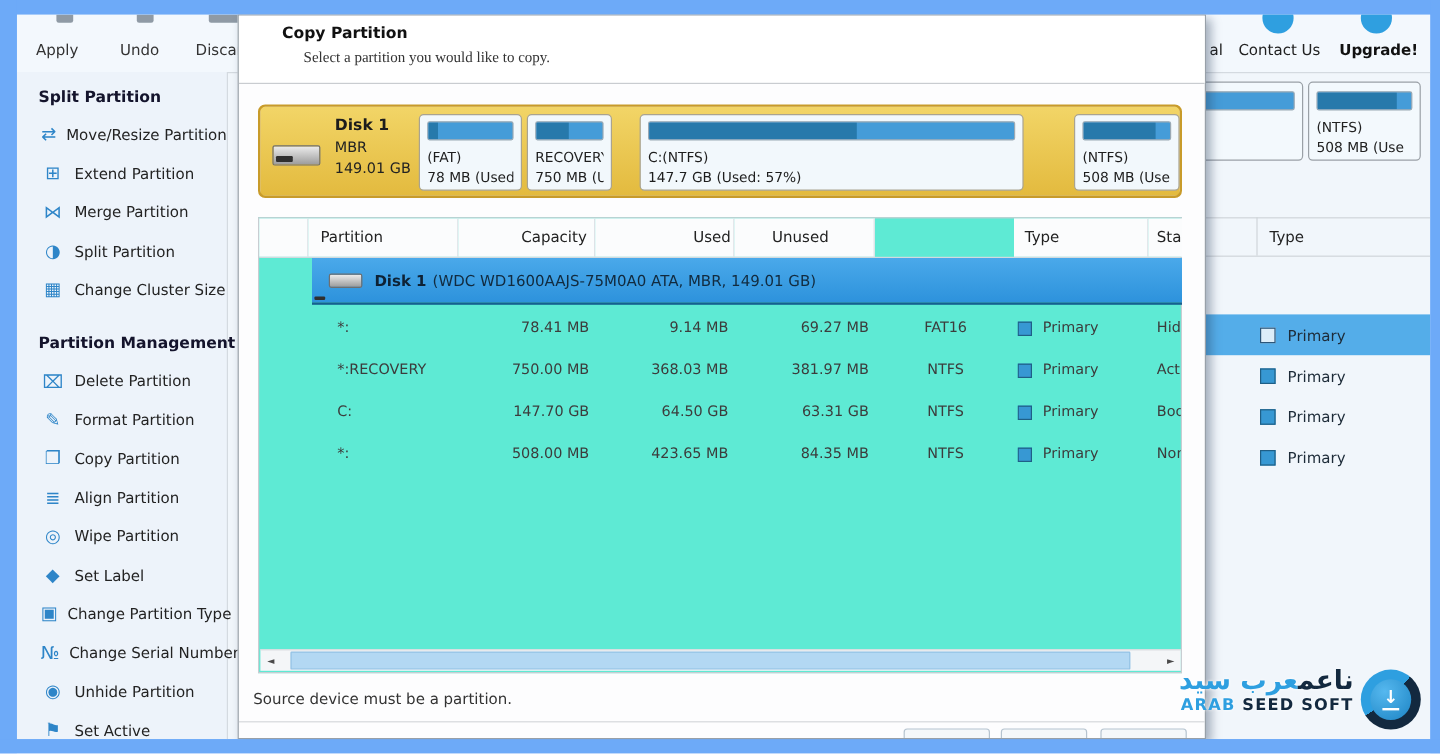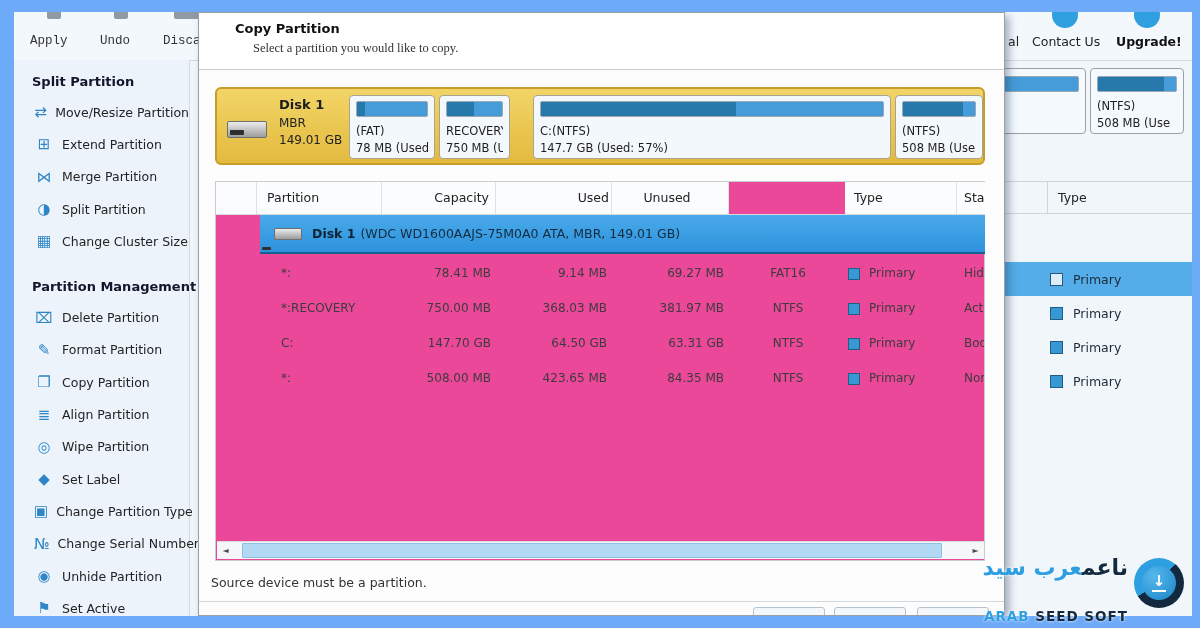--- a/index.html
+++ b/index.html
@@ -2,21 +2,21 @@
 <html><head>
 <meta charset="utf-8">
 <style>
   html,body{margin:0;padding:0;}
   #stage{position:relative;width:1200px;height:628px;background:#6daaf8;overflow:hidden;
          font-family:"DejaVu Sans","Liberation Sans",sans-serif;font-size:12px;color:#2b2b2b;}
   .abs{position:absolute;}
   
   #mwin{left:14px;top:12px;width:1178px;height:604px;background:#f1f6fb;overflow:hidden;z-index:1;}
   .toolbar{left:0;top:0;width:1178px;height:48px;background:#f3f8fd;border-bottom:1px solid #d4dae0;}
-  .tb-label{top:22px;font-size:12.5px;color:#333;cursor:default;font-family:Liberation Mono, monospace;}
+  .tb-label{top:22px;font-size:12.5px;color:#333;cursor:default;}
   .tb-stub{top:0;height:7px;background:#8f9aa5;border-radius:0 0 2px 2px;}
   .tb-circle{top:-10px;width:26px;height:26px;border-radius:50%;background:#2f9fe0;}
   .tb-right{top:22px;font-size:12.5px;color:#222;}
   .tb-upgrade{font-weight:bold;color:#111;}
   
   #sidebar{left:0;top:48px;width:176px;height:556px;background:#edf3fa;border-right:1px solid #d4dae0;padding-top:8px;box-sizing:border-box;}
   .sb-title{height:28px;line-height:28px;padding-left:18px;font-weight:bold;font-size:13px;color:#14142c;white-space:nowrap;}
   .sb-item{height:32.3px;display:flex;align-items:center;padding-left:20px;white-space:nowrap;cursor:pointer;}
   .sb-ico{width:20px;color:#2e85c8;font-size:15px;margin-right:8px;text-align:center;}
   .sb-lbl{font-size:12.5px;color:#232323;}
@@ -44,21 +44,21 @@
   .strip{left:16px;top:74px;width:770px;height:78px;border:2px solid #c89b2a;border-radius:6px;
          background:linear-gradient(#f2d567,#e3ba3e);box-sizing:border-box;}
   .dk-icon{width:38px;height:15px;background:linear-gradient(#ececec,#9c9c9c);border:1px solid #6f6f6f;border-radius:2px;}
   .dk-icon i{position:absolute;left:2px;bottom:2px;width:14px;height:5px;background:#2f2f2f;border-radius:1px;}
   .dk-name{left:62px;top:8px;font-weight:bold;font-size:13px;color:#1c1c1c;}
   .dk-mbr{left:62px;top:27px;font-size:12px;color:#222;}
   .dk-size{left:62px;top:44px;font-size:12px;color:#222;}
   .pblock{top:6px;height:64px;background:#f2f8fc;border:1px solid #a9a390;border-radius:4px;box-sizing:border-box;padding:5px 6px 3px 6px;cursor:pointer;}
   .pb-line{font-size:11.5px;color:#1e1e1e;white-space:nowrap;overflow:hidden;line-height:1.5;}
   
-  .tbl{left:16px;top:168px;width:770px;height:380px;background:#ec4899;border:1px solid #c8cdd2;box-sizing:border-box;}
+  .tbl{left:16px;top:168px;width:770px;height:380px;background:#5eead4;border:1px solid #c8cdd2;box-sizing:border-box;}
   .th{position:absolute;top:0;height:32px;line-height:32px;font-size:12.5px;color:#222;background:#fbfcfd;border-right:1px solid #dde2e7;box-sizing:border-box;white-space:nowrap;overflow:hidden;}
   .th-under{position:absolute;left:0;top:32px;width:100%;height:1px;background:#d4d9de;}
   .grow{position:absolute;left:44px;top:33px;width:725px;height:39px;background:linear-gradient(#4aa9ea,#2d92dc);
         border-bottom:2px solid #15608f;display:flex;align-items:center;padding-left:14px;box-sizing:border-box;cursor:pointer;}
   .grow .dk-icon{width:26px;height:10px;margin-right:10px;}
   .grow b{font-size:12.5px;color:#0e2235;margin-right:5px;}
   .grow span{font-size:12.5px;color:#122b3f;}
   .trow{position:absolute;left:1px;width:767px;height:35px;cursor:pointer;}
   .td{position:absolute;top:0;height:35px;line-height:35px;font-size:12px;color:#3c3c3c;white-space:nowrap;overflow:hidden;box-sizing:border-box;}
   .td.num{text-align:right;}
@@ -71,21 +71,21 @@
   .sc-thumb{height:13px;background:#b3d8f3;border:1px solid #8fc0e4;border-radius:1px;cursor:pointer;}
   .dlg-foot{left:12px;top:562px;font-size:12.5px;color:#333;}
   .dlg-sep{left:0;top:588px;width:807px;height:1px;background:#d5d8db;}
   .dlg-btn{top:594px;width:72px;height:22px;background:#f5f8fa;border:1px solid #b5c3cf;border-radius:3px;box-sizing:border-box;cursor:pointer;}
   
   .frame{background:#6daaf8;z-index:40;}
   #wm{left:992px;top:554px;width:200px;height:62px;z-index:50;}
   .wm-text{position:absolute;right:64px;top:2px;text-align:right;white-space:nowrap;}
   .wm-ar{font-size:22px;font-weight:bold;line-height:1.1;direction:rtl;text-shadow:0 0 3px #fff;}
   .wm-ar .d{color:#13293f;} .wm-ar .b{color:#2e9fe0;}
-  .wm-lat{font-size:13.5px;font-weight:bold;letter-spacing:1px;line-height:1.2;text-shadow:0 0 3px #fff;margin-top:28px;}
+  .wm-lat{font-size:13.5px;font-weight:bold;letter-spacing:1px;line-height:1.2;text-shadow:0 0 3px #fff;}
   .wm-lat .b{color:#2e9fe0;} .wm-lat .d{color:#13293f;}
   .wm-circle{position:absolute;right:8px;top:4px;width:50px;height:50px;border-radius:50%;
              background:conic-gradient(from 40deg,#13293f 0 55%,#2e9fe0 55% 100%);display:flex;align-items:center;justify-content:center;}
   .wm-inner{width:34px;height:34px;border-radius:50%;background:radial-gradient(circle at 35% 30%,#55b8ef,#1d84c4);
             display:flex;flex-direction:column;align-items:center;justify-content:center;}
   .wm-inner .ar{color:#fff;font-size:15px;font-weight:bold;line-height:1;}
   .wm-inner .tray{width:14px;height:2px;background:#fff;margin-top:1px;}
 </style>
 </head>
 <body>
@@ -228,21 +228,21 @@
         <div class="pb-line">(FAT)</div>
         <div class="pb-line">78 MB (Used</div>
       </div>
       <div class="pblock abs" style="left:222px;width:71px;">
         <div class="bar">
             <div class="bar-used" style="width:49%;"></div>
           </div>
         <div class="pb-line">RECOVERY(I</div>
         <div class="pb-line">750 MB (Use</div>
       </div>
-      <div class="pblock abs" style="left:316px;width:358px;">
+      <div class="pblock abs" style="left:316px;width:320px;">
         <div class="bar">
             <div class="bar-used" style="width:57%;"></div>
           </div>
         <div class="pb-line">C:(NTFS)</div>
         <div class="pb-line">147.7 GB (Used: 57%)</div>
       </div>
       <div class="pblock abs" style="left:678px;width:88px;">
         <div class="bar">
             <div class="bar-used" style="width:83%;"></div>
           </div>

